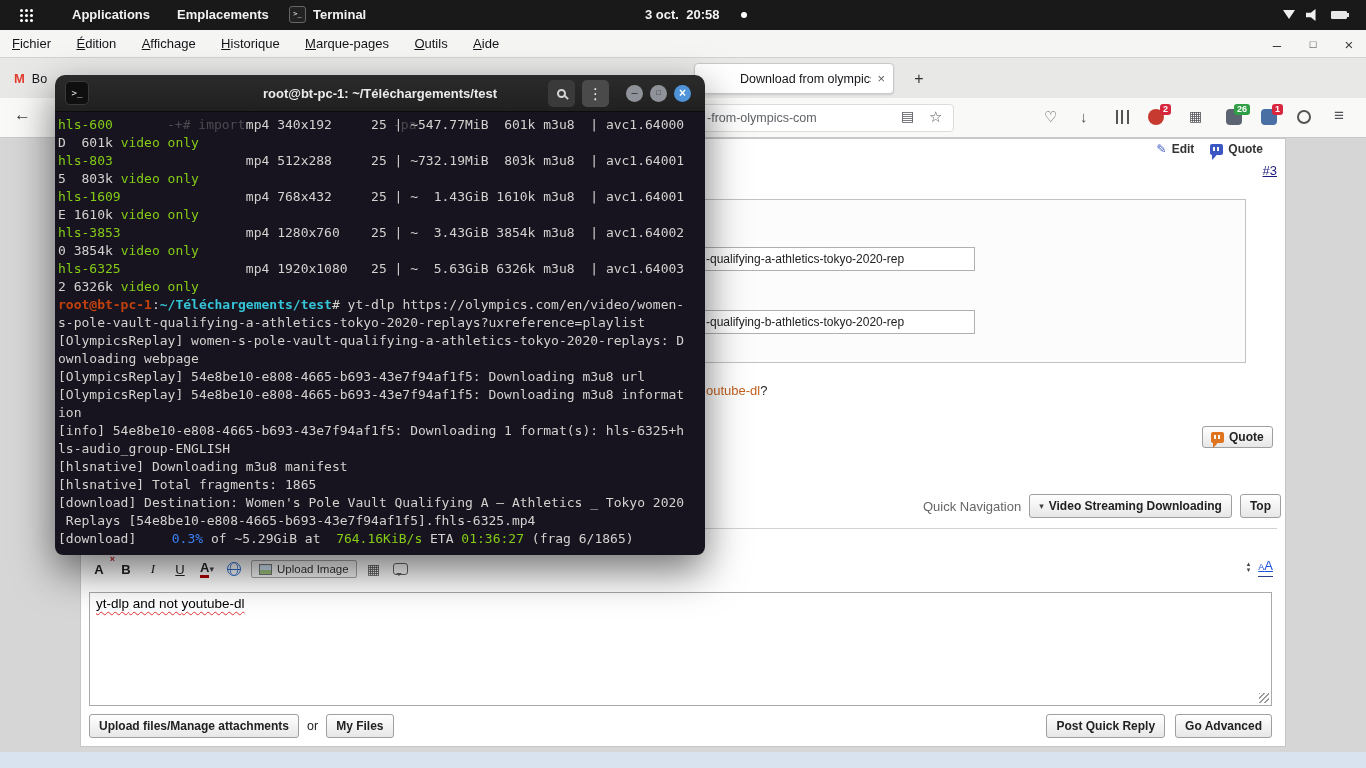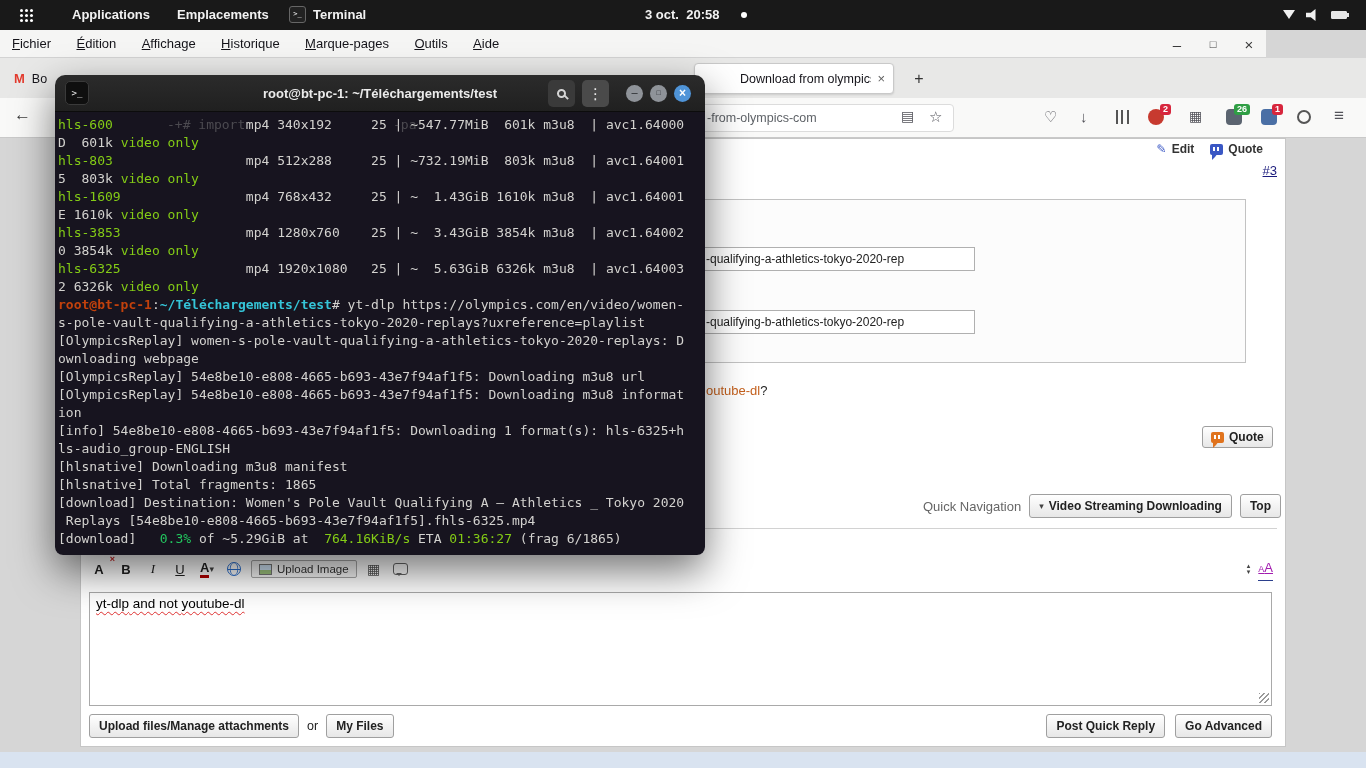--- a/index.html
+++ b/index.html
@@ -16,21 +16,21 @@
     font-family:"DejaVu Sans Mono",monospace; font-size:7px; color:#fff; line-height:15px; text-align:center; }
   .tb-clock { position:absolute; left:645px; top:7px; font-size:13px; font-weight:bold; white-space:pre; }
   .tb-dot { position:absolute; left:741px; top:12px; width:6px; height:6px; border-radius:50%; background:#fff; }
   .net { position:absolute; left:1283px; top:10px; width:0; height:0; border-left:6px solid transparent; border-right:6px solid transparent; border-top:9px solid #f0f0f0; }
   .vol { position:absolute; left:1306px; top:9px; width:14px; height:12px; background:#f0f0f0;
     clip-path:polygon(0 32%,34% 32%,68% 0,68% 100%,34% 68%,0 68%); }
   .bat { position:absolute; left:1331px; top:11px; width:16px; height:8px; border:1px solid #e6e6e6; border-radius:1px; background:#e6e6e6; }
   .bat::after { content:""; position:absolute; right:-3px; top:1px; width:2px; height:4px; background:#e6e6e6; }
 
   
-  .menubar { position:absolute; left:0; top:30px; width:1266px; height:28px; background:#f5f5f4; border-bottom:1px solid #d3d3d3; }
+  .menubar { position:absolute; left:0; top:30px; width:1366px; height:28px; background:#f5f5f4; border-bottom:1px solid #d3d3d3; }
   .mitem { display:inline-block; margin-left:21px; font-size:13px; color:#15141a; line-height:28px; }
   .mitem:first-child { margin-left:12px; }
   .mitem::first-letter { text-decoration:underline; }
   .winctl { position:absolute; right:10px; top:0; height:28px; display:flex; align-items:center; gap:22px; color:#3a3a3a; }
   .winctl span { width:14px; text-align:center; }
   .wc-min { font-size:15px; } .wc-max { font-size:11px; } .wc-close { font-size:15px; }
 
   
   .tabbar { position:absolute; left:0; top:58px; width:1366px; height:40px; background:#e8e8e7; }
   .tab { position:absolute; top:5px; height:31px; display:flex; align-items:center; font-size:12.5px; color:#15141a; }
@@ -88,21 +88,21 @@
   .globe { width:14px; height:14px; border:1.5px solid #2a6fd0; border-radius:50%; position:relative; }
   .globe::before { content:""; position:absolute; left:0; right:0; top:50%; border-top:1px solid #2a6fd0; }
   .globe::after { content:""; position:absolute; top:0; bottom:0; left:50%; transform:translateX(-50%); width:7px; border:1px solid #2a6fd0; border-top:none; border-bottom:none; border-radius:50%; }
   .upl { border:1px solid #a8a8a8; background:#f7f7f7; border-radius:2px; padding:2px 7px; font-size:11.5px; color:#333; display:flex; gap:5px; align-items:center; }
   .pic { width:13px; height:11px; border:1px solid #777; background:linear-gradient(180deg,#cfe3f5 55%,#9fc57f 55%); }
   .film { font-size:14px; color:#555; }
   .sbub { width:15px; height:12px; border:1.5px solid #666; border-radius:3px; position:relative; }
   .sbub::after { content:""; position:absolute; left:2px; bottom:-5px; border:3px solid transparent; border-top-color:#666; }
   .toolbar-right { position:absolute; right:12px; top:417px; display:flex; gap:8px; align-items:center; }
   .updown { display:flex; flex-direction:column; font-size:7px; line-height:6px; color:#444; }
-  .sizes { color:#a21caf; border-bottom:1px solid #2b3f8c; line-height:22px;text-decoration:underline; }
+  .sizes { color:#1d4ed8; border-bottom:1px solid #2b3f8c; line-height:17px;text-decoration:underline; }
   .sz-s { font-size:9px; } .sz-l { font-size:13px; }
   .reply { position:absolute; left:8px; top:453px; width:1183px; height:114px; background:#fff; border:1px solid #a9a9a9; padding:3px 6px; font-size:13.5px; color:#000; }
   .reply::after { content:""; position:absolute; right:2px; bottom:2px; width:10px; height:10px;
     background:repeating-linear-gradient(135deg,#9a9a9a 0 1px,transparent 1px 3.5px); }
   .sp { text-decoration:underline; text-decoration-style:wavy; text-decoration-color:#e03131; text-decoration-thickness:1px; text-underline-offset:3px; }
   .btnrow-l { position:absolute; left:8px; top:575px; display:flex; gap:8px; align-items:center; font-size:12.5px; color:#222; }
   .btnrow-r { position:absolute; right:13px; top:575px; display:flex; gap:10px; }
   .footer-strip { position:absolute; left:0; top:614px; width:1366px; height:16px; background:#d9e3f0; }
 
   
@@ -122,21 +122,21 @@
   .c-max { left:595px; font-size:7px; line-height:16px; }
   .c-close { left:619px; background:#4f94d8; color:#fff; font-size:12px; line-height:16px; font-weight:bold; }
   .term-body { position:relative; height:443px; background:#17141f; padding:4px 0 0 3px; }
   .ghost { position:absolute; font-family:"DejaVu Sans Mono",monospace; font-size:13px; color:#8a8a8a; opacity:.45; top:5px; white-space:pre; }
   .g1 { left:112px; } .g2 { left:338px;text-align:right; }
   .tout { font-family:"DejaVu Sans Mono",monospace; font-size:13px; line-height:18px; color:#d3d2cf; white-space:pre; }
   .tline { height:18px; }
   .c-cy { color:#84cc16; }
   .c-rd { color:#c2410c; font-weight:bold; }
   .c-pt { color:#35c5d8; font-weight:bold; }
-  .c-bl { color:#22c55e; }
+  .c-bl { color:#3b82f6;margin-left:12px; }
 </style>
 </head>
 <body>
 
 <div class="screen">
 
   <div class="topbar">
     <span class="apps-grid"></span>
     <span class="tb-item" style="left:72px">Applications</span>
     <span class="tb-item" style="left:177px">Emplacements</span>

